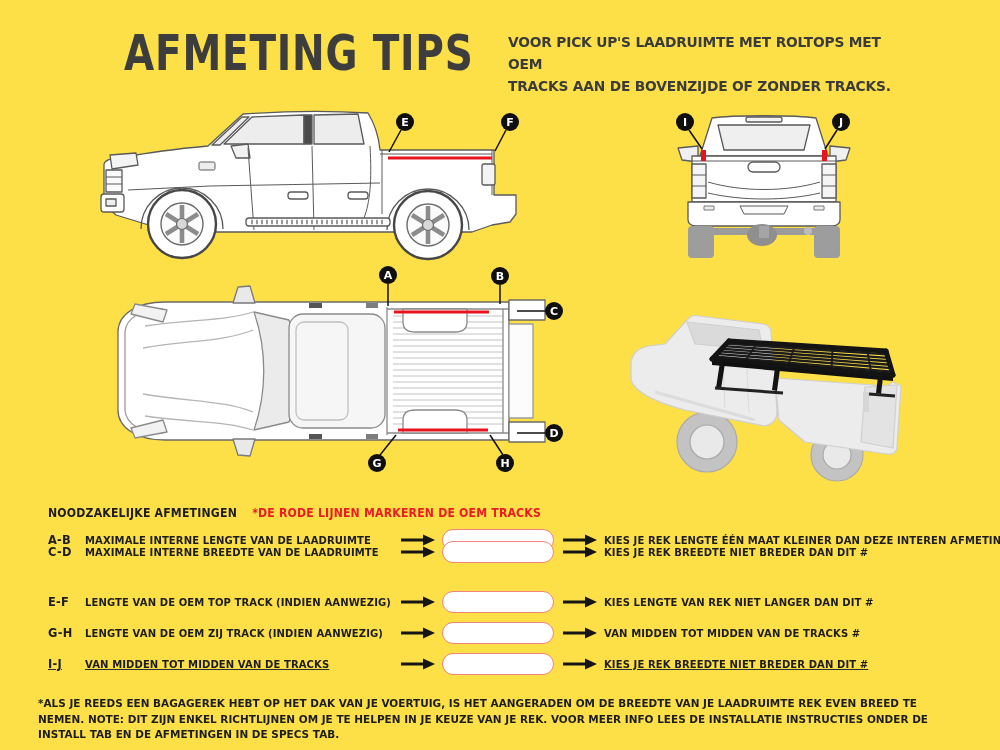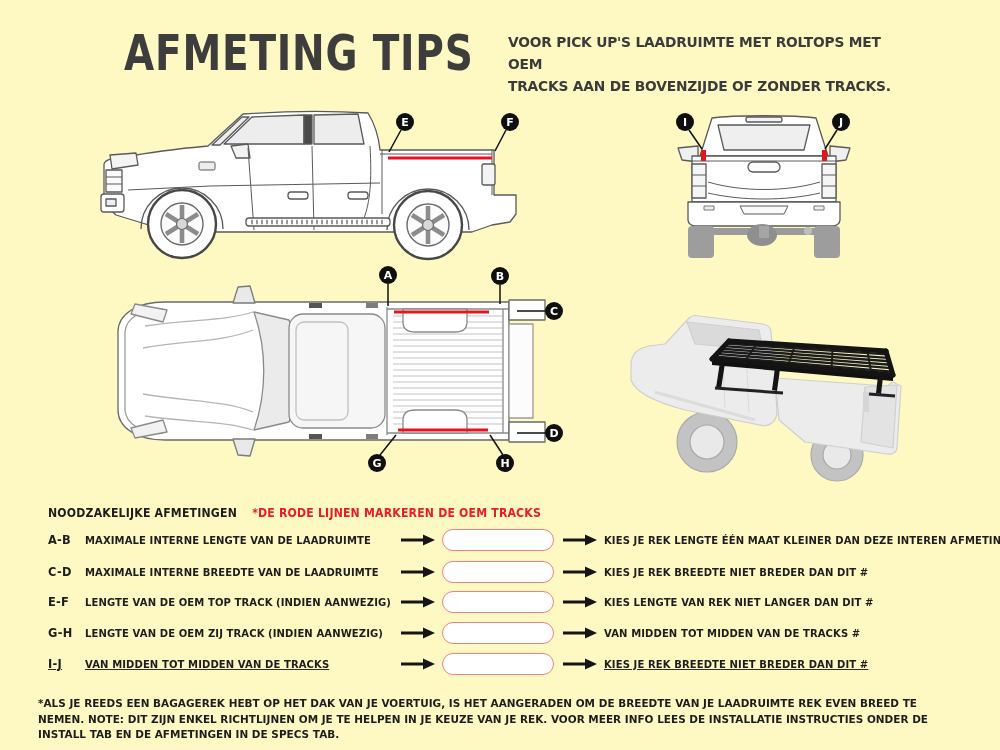--- a/index.html
+++ b/index.html
@@ -1,16 +1,16 @@
 <!DOCTYPE html>
 <html><head>
 <meta charset="utf-8">
 <style>
   html,body{margin:0;padding:0;background:#fff;}
-  .canvas{position:relative;width:1000px;height:750px;background:#fef9c3;overflow:hidden;
+  .canvas{position:relative;width:1000px;height:750px;background:#fde047;overflow:hidden;
           font-family:"DejaVu Sans","Liberation Sans",sans-serif;color:#2c2c2c;}
   .abs{position:absolute;}
 
   .title{left:124px;top:24px;font-size:50px;font-weight:800;color:#3d3d3d;
          letter-spacing:1px;white-space:nowrap;transform:scaleX(0.78);transform-origin:0 0;}
   .subtitle{left:508px;top:31px;width:430px;font-size:14.5px;font-weight:bold;color:#3b3b3b;
             line-height:22px;letter-spacing:-0.2px;transform:scaleX(0.95);transform-origin:0 0;}
 
   .meas-heading{left:48px;top:506px;display:flex;gap:16px;font-size:11.5px;font-weight:bold;
                 white-space:nowrap;transform:scaleX(0.95);transform-origin:0 0;}
@@ -296,21 +296,21 @@
         <path d="M23,0.5 L35,6 L23,11.5 Z" fill="#151515"></path>
       </svg>
     <div class="pill"></div>
     <svg class="arrow2" width="36" height="12" viewBox="0 0 36 12">
         <line x1="1" y1="6" x2="24" y2="6" stroke="#151515" stroke-width="3"></line>
         <path d="M23,0.5 L35,6 L23,11.5 Z" fill="#151515"></path>
       </svg>
     <span class="advice">KIES JE REK LENGTE ÉÉN MAAT KLEINER DAN DEZE INTEREN AFMETING #</span>
   </div>
 
-  <div class="abs meas-row" style="top:560px;justify-content:flex-end;">
+  <div class="abs meas-row" style="top:540px;justify-content:flex-end;">
     <span class="code">C-D</span>
     <span class="desc">MAXIMALE INTERNE BREEDTE VAN DE LAADRUIMTE</span>
     <svg class="arrow" width="36" height="12" viewBox="0 0 36 12">
         <line x1="1" y1="6" x2="24" y2="6" stroke="#151515" stroke-width="3"></line>
         <path d="M23,0.5 L35,6 L23,11.5 Z" fill="#151515"></path>
       </svg>
     <div class="pill"></div>
     <svg class="arrow2" width="36" height="12" viewBox="0 0 36 12">
         <line x1="1" y1="6" x2="24" y2="6" stroke="#151515" stroke-width="3"></line>
         <path d="M23,0.5 L35,6 L23,11.5 Z" fill="#151515"></path>

